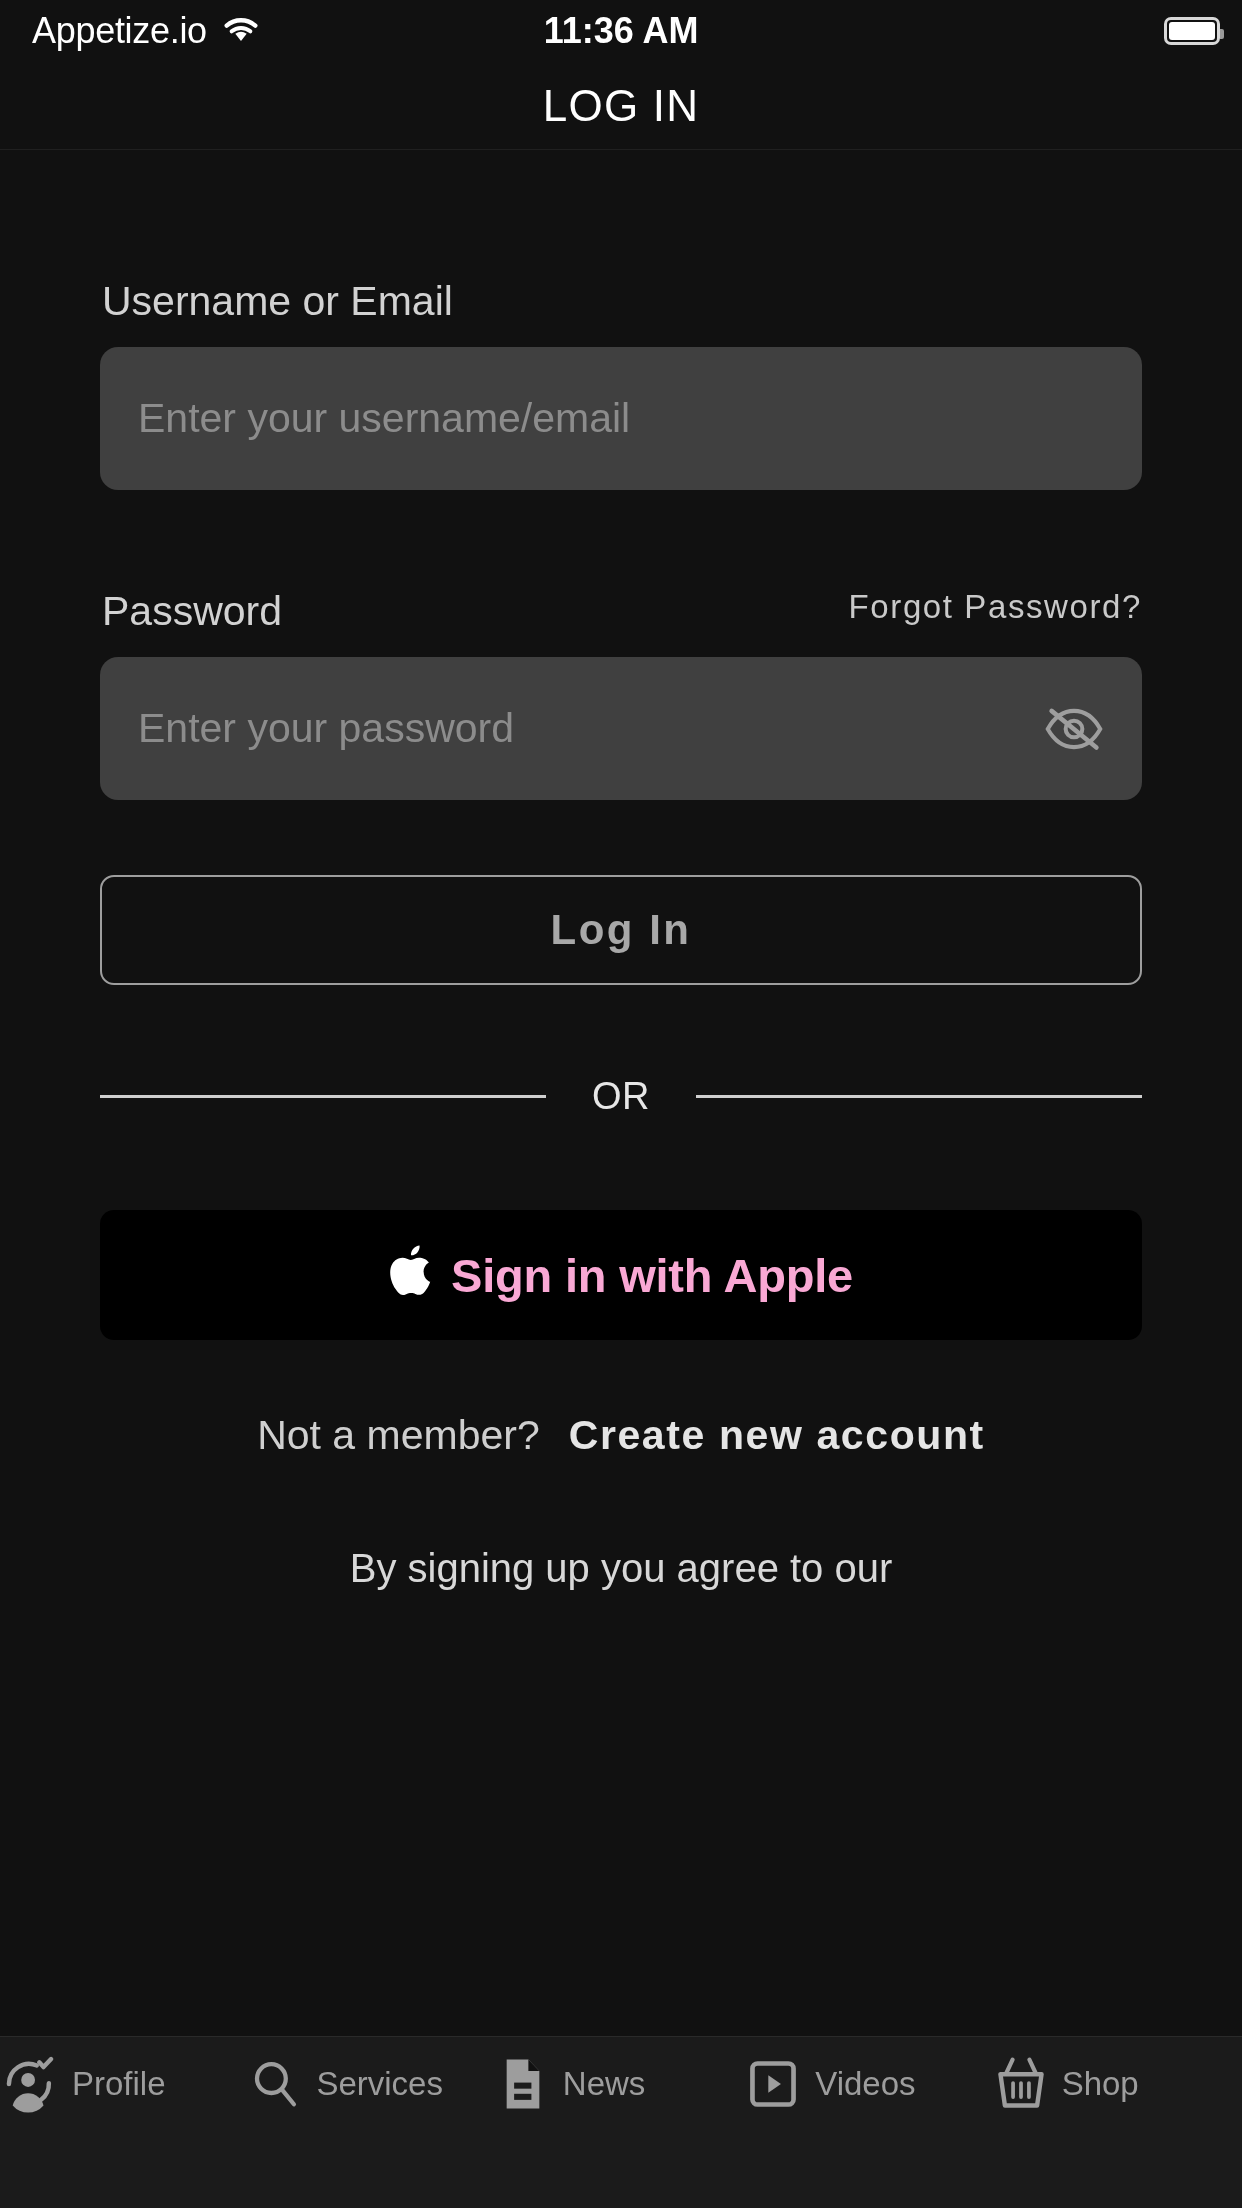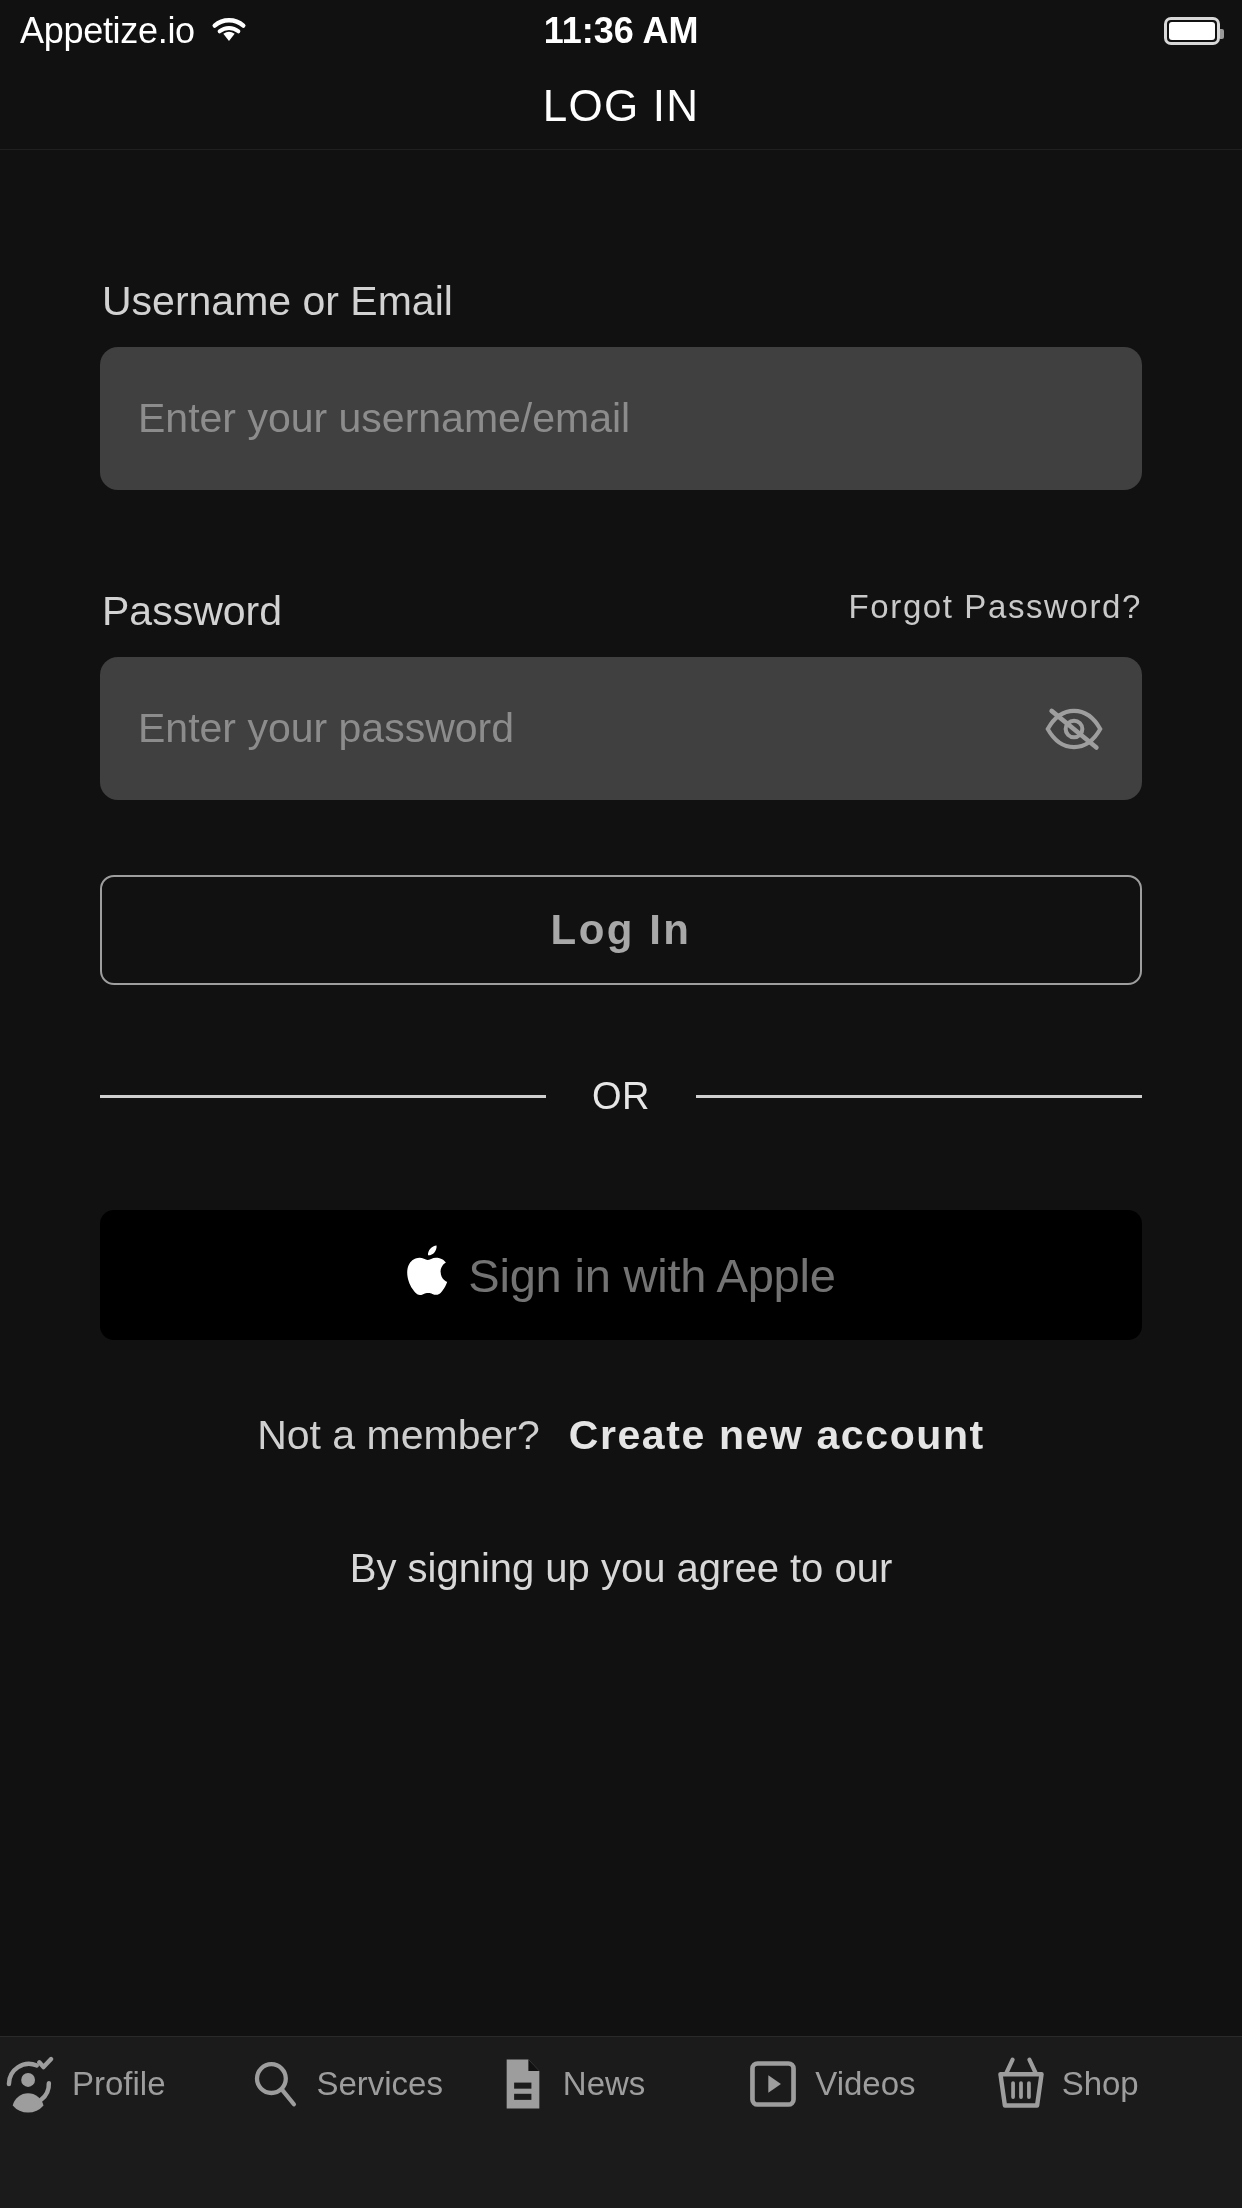--- a/index.html
+++ b/index.html
@@ -25,21 +25,21 @@
     flex-direction: column;
   }
 
   
   .status-bar {
     height: 62px;
     flex: 0 0 62px;
     background: #111111;
     display: flex;
     align-items: center;
-    padding: 0 22px 0 20px;
+    padding: 0 22px 0 32px;
     position: relative;
   }
   .status-left {
     display: flex;
     align-items: center;
     gap: 14px;
   }
   .carrier-name {
     color: #ffffff;
     font-size: 36px;
@@ -205,23 +205,23 @@
     width: 100%;
     background: #000000;
     border-radius: 14px;
     display: flex;
     align-items: center;
     justify-content: center;
     gap: 20px;
   }
   .apple-logo { display: block; margin-top: -6px; }
   .apple-button-label {
-    color: #737373;
+    color: #f9a8d4;
     font-size: 47px;
-    font-weight: 400;
+    font-weight: 700;
     letter-spacing: -0.2px;
   }
 
   
   .signup-row {
     margin-top: 72px;
     display: flex;
     align-items: baseline;
     justify-content: center;
     gap: 29px;

